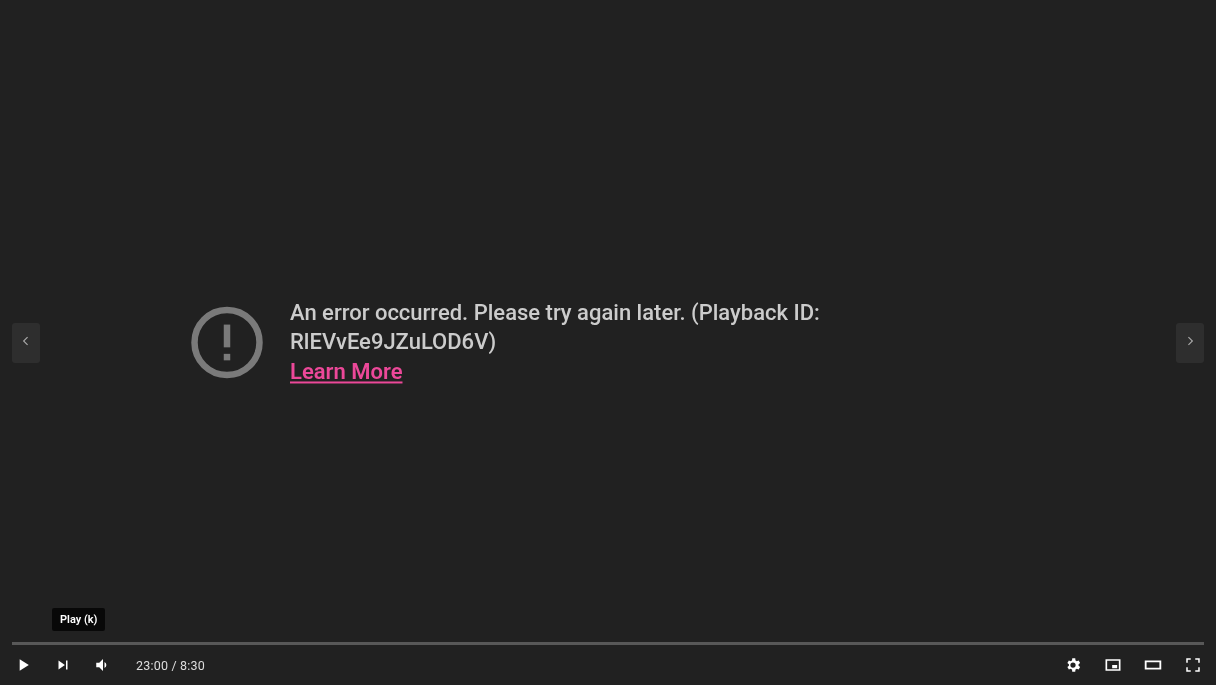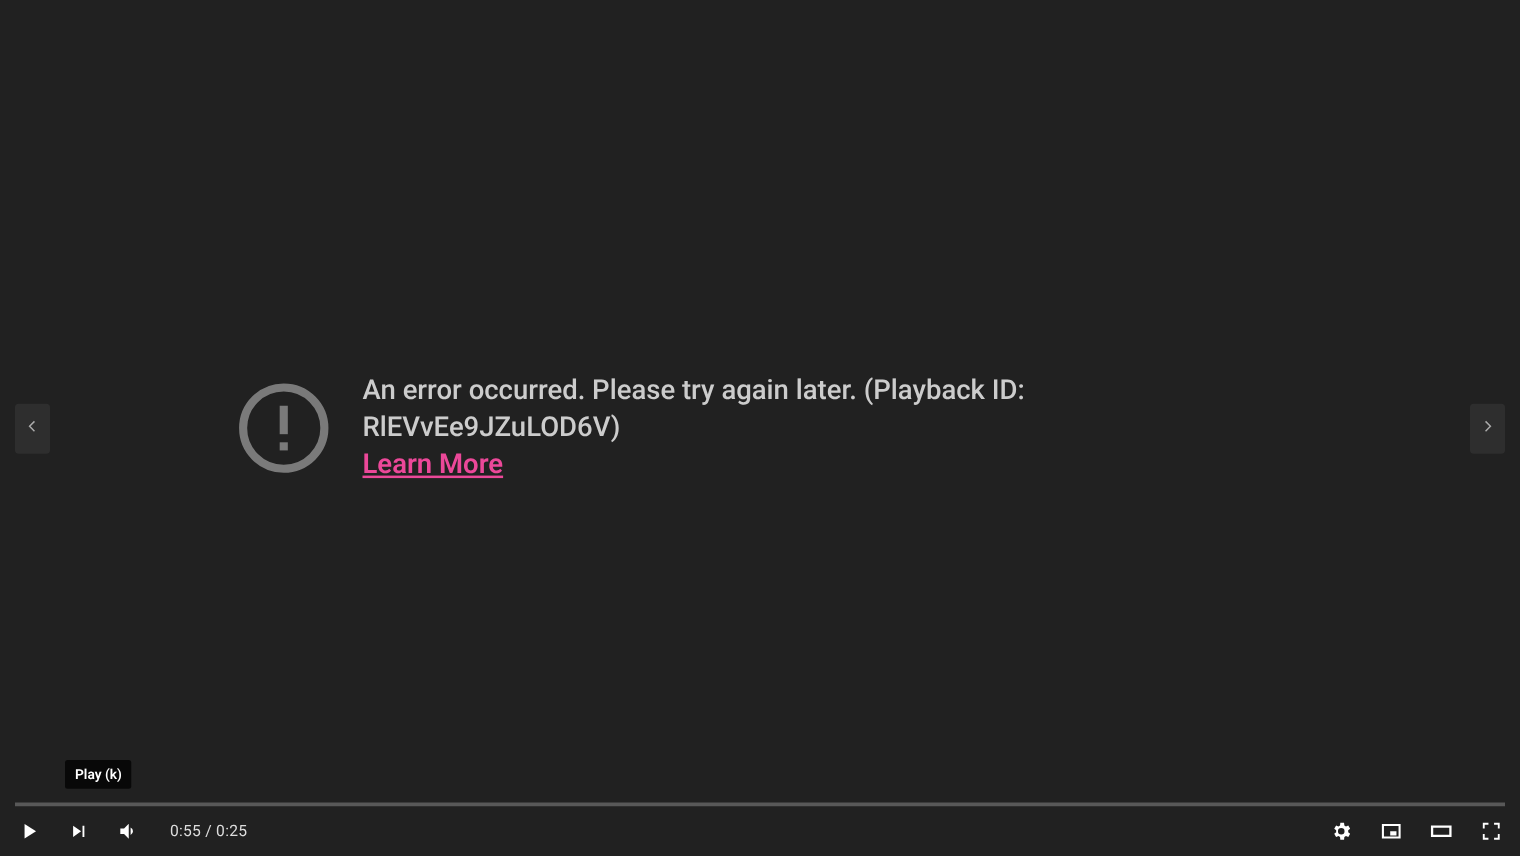--- a/index.html
+++ b/index.html
@@ -162,21 +162,21 @@
       </span>
     </div>
     <div class="ctrl-btn">
       <span>
         <svg width="18" height="18" viewBox="0 0 24 24">
             <path d="M3 9v6h4l5 5V4L7 9H3zm13.5 3a4.5 4.5 0 0 0-2.5-4v8a4.5 4.5 0 0 0 2.5-4z"></path>
           </svg>
       </span>
     </div>
     <div class="time-display">
-      <span>0:55</span><span> / </span><span>0:25</span>
+      <span>23:00</span><span> / </span><span>8:30</span>
     </div>
   </div>
 
   <div class="ctrl-right">
     <div class="ctrl-btn">
       <span>
         <svg width="18" height="18" viewBox="0 0 24 24">
             <path d="M19.4 13a7.8 7.8 0 0 0 0-2l2.1-1.6-2-3.5-2.5 1a7.6 7.6 0 0 0-1.7-1L15 3h-4l-.3 2.9a7.6 7.6 0 0 0-1.7 1l-2.5-1-2 3.5L6.6 11a7.8 7.8 0 0 0 0 2l-2.1 1.6 2 3.5 2.5-1a7.6 7.6 0 0 0 1.7 1L11 21h4l.3-2.9a7.6 7.6 0 0 0 1.7-1l2.5 1 2-3.5L19.4 13zM12 15.5A3.5 3.5 0 1 1 15.5 12 3.5 3.5 0 0 1 12 15.5z"></path>
           </svg>
       </span>

